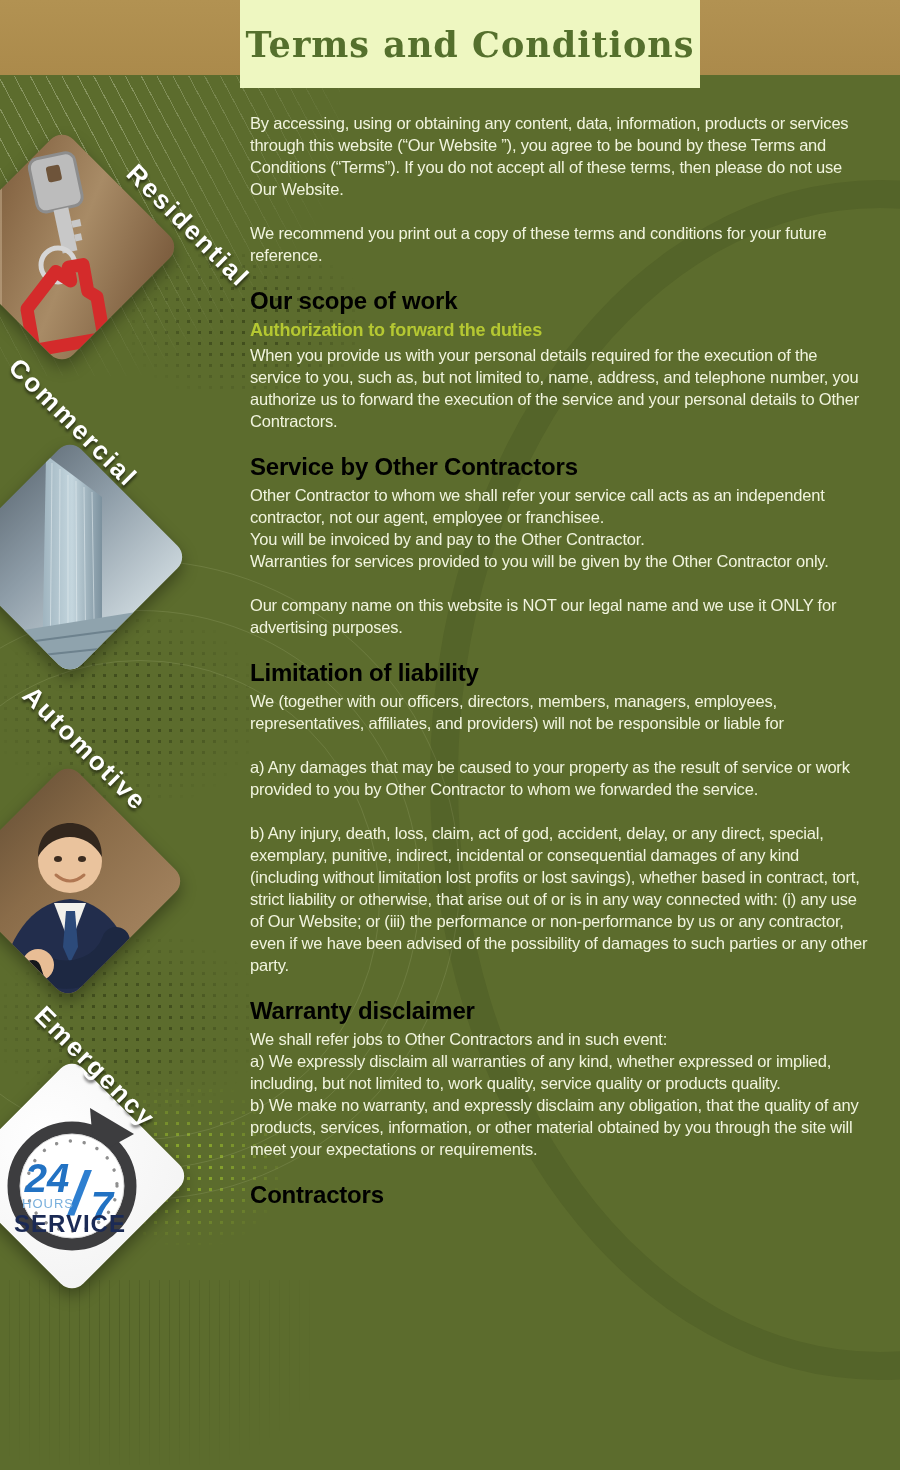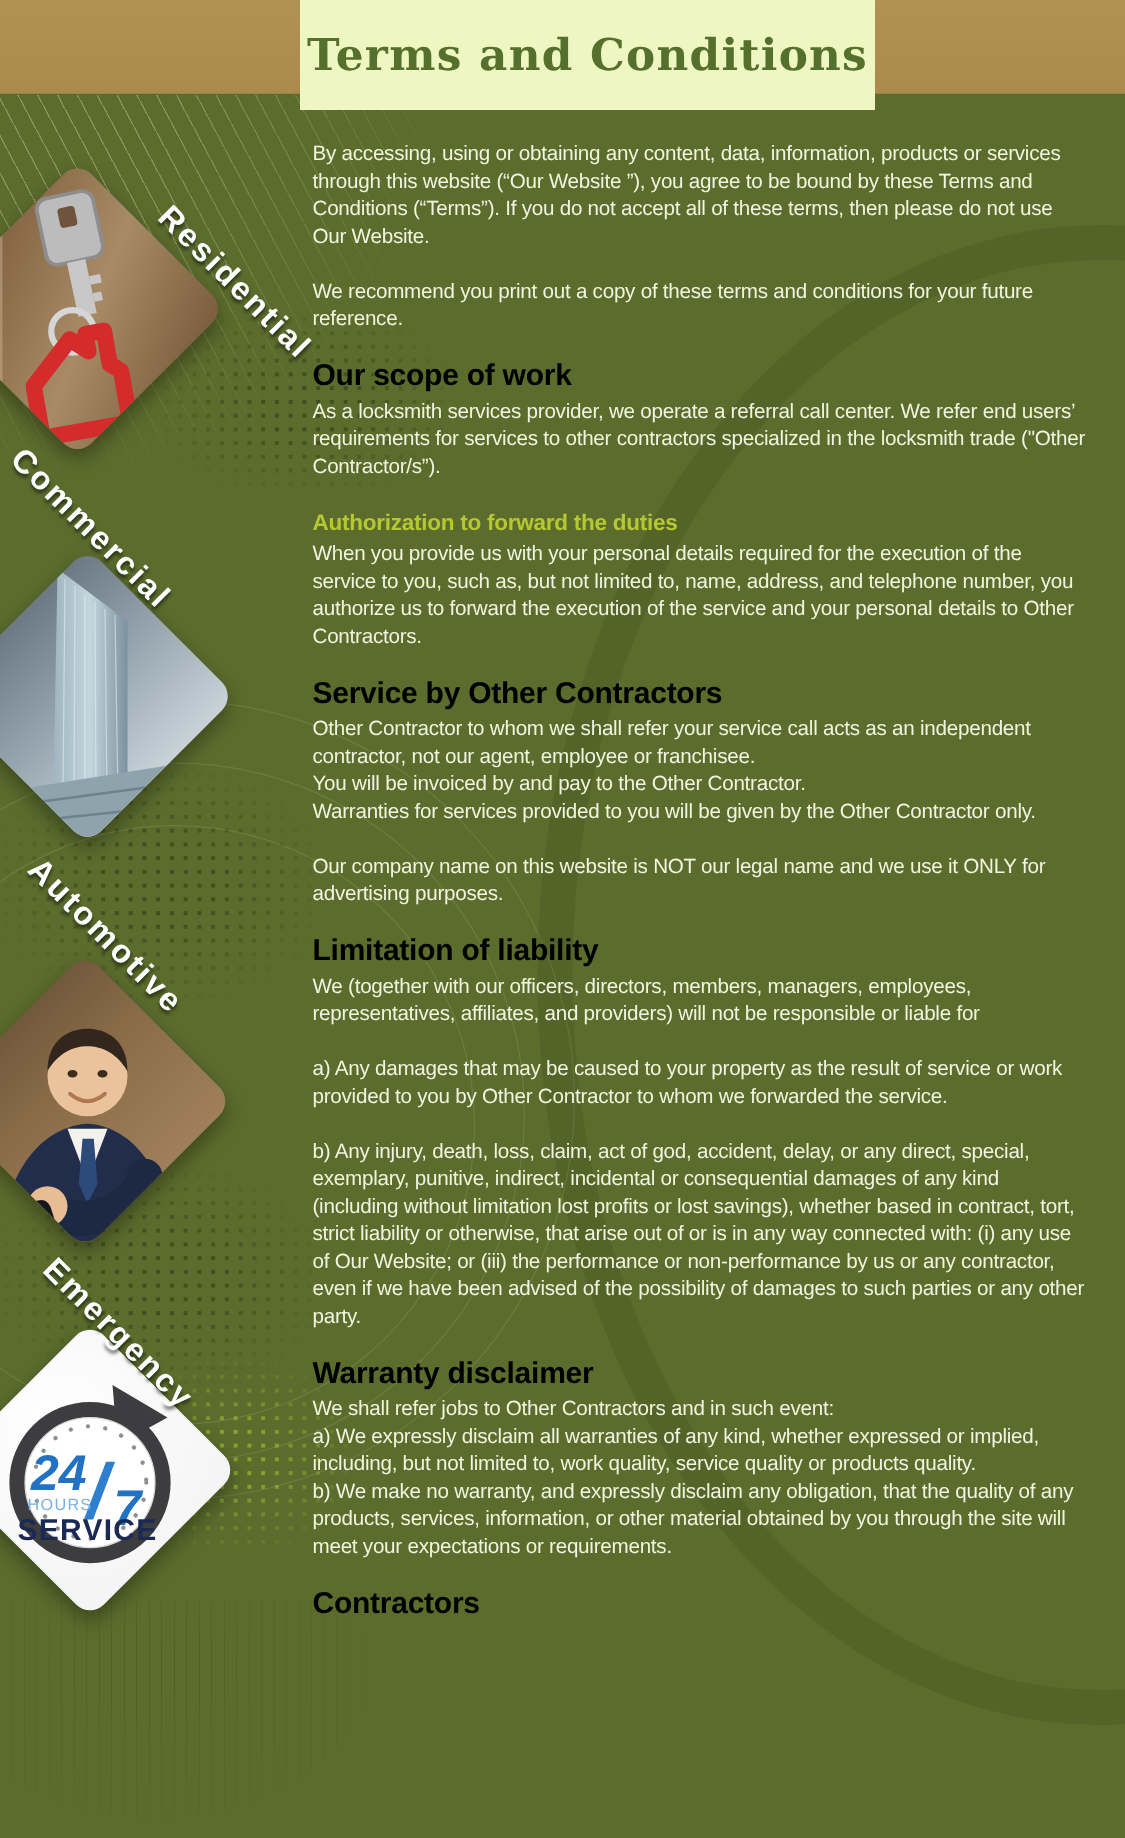--- a/index.html
+++ b/index.html
@@ -250,21 +250,20 @@
     </svg>
   </div>
 </div>
 <div class="side-label l-emergency">Emergency</div>
 
 <div class="content">
   <p>By accessing, using or obtaining any content, data, information, products or services through this website (“Our Website ”), you agree to be bound by these Terms and Conditions (“Terms”). If you do not accept all of these terms, then please do not use Our Website.</p>
   <p>We recommend you print out a copy of these terms and conditions for your future reference.</p>
 
   <h2 class="h-big">Our scope of work</h2>
-  <p>As a locksmith services provider, we operate a referral call center. We refer end users’ requirements for services to other contractors specialized in the locksmith trade ("Other Contractor/s”).</p>
 
   <h3 class="h-sub">Authorization to forward the duties</h3>
   <p>When you provide us with your personal details required for the execution of the service to you, such as, but not limited to, name, address, and telephone number, you authorize us to forward the execution of the service and your personal details to Other Contractors.</p>
 
   <h2 class="h-big">Service by Other Contractors</h2>
   <p class="prewrap">Other Contractor to whom we shall refer your service call acts as an independent contractor, not our agent, employee or franchisee.
 You will be invoiced by and pay to the Other Contractor.
 Warranties for services provided to you will be given by the Other Contractor only.</p>
   <p>Our company name on this website is NOT our legal name and we use it ONLY for advertising purposes.</p>
 

